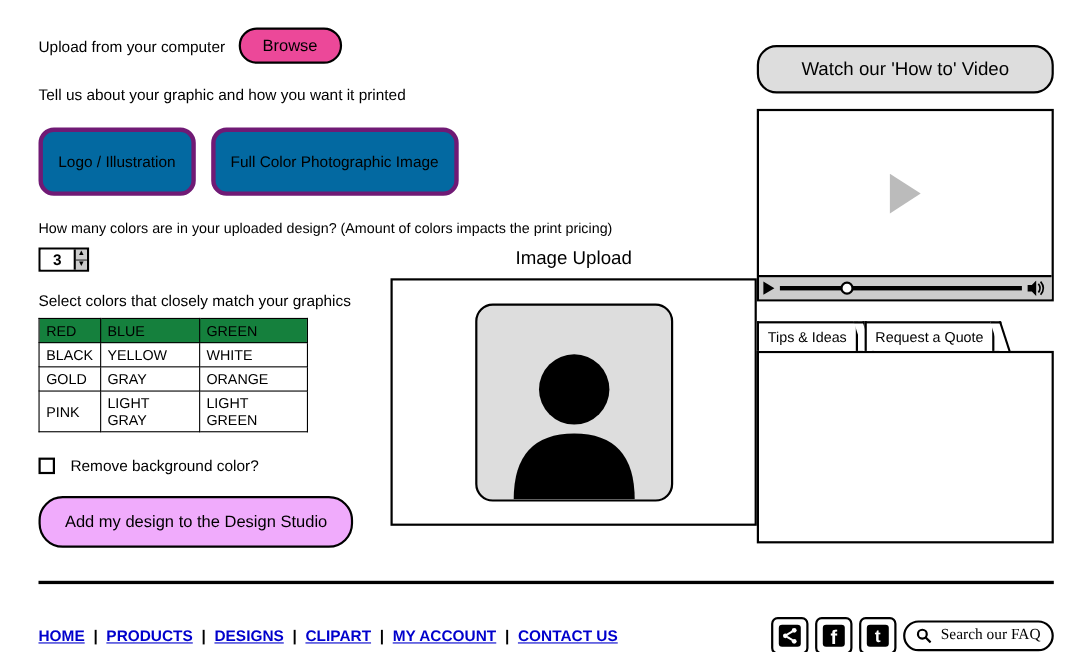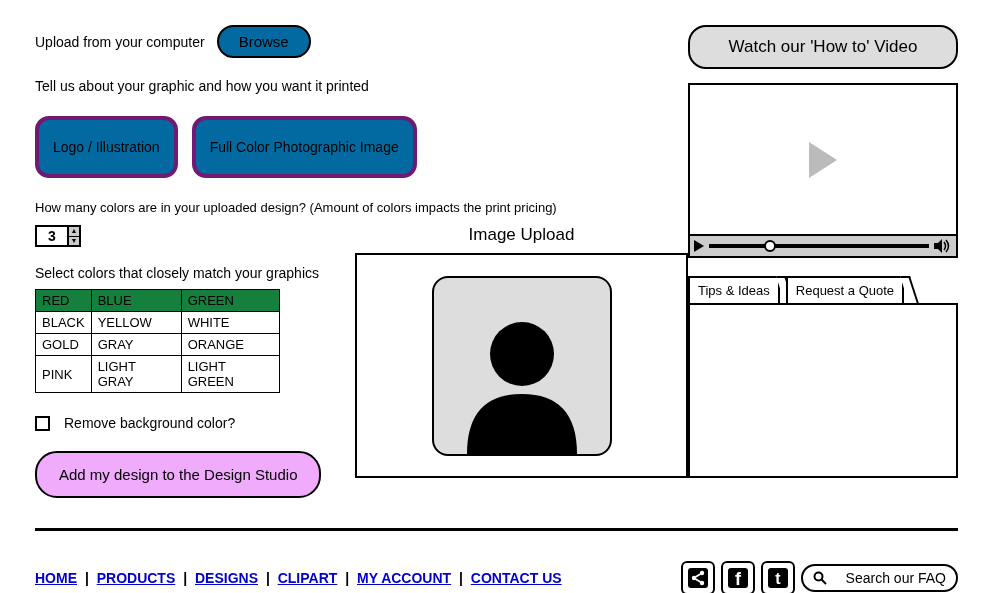--- a/index.html
+++ b/index.html
@@ -5,25 +5,25 @@
 * { box-sizing: border-box; margin: 0; padding: 0; }
 body {
   font-family: Arial, Helvetica, sans-serif;
   font-size: 14px;
   background: #fff;
   padding: 25px 35px;
   width: 993px;
 }
 .main-row { display: flex; }
 .left-col { flex: 1; }
-.right-col { width: 270px; }
+.right-col { width: 270px; margin-top: 16px; }
 
 .upload-row { display: flex; align-items: center; gap: 12px; margin-bottom: 20px; }
 .pill-btn {
-  background: #0369a1;
+  background: #ec4899;
   border: 2px solid #000;
   border-radius: 18px;
   padding: 6px 20px;
   font-size: 15px;
   cursor: pointer;
 }
 
 .tell-text { margin-bottom: 22px; }
 .type-row { display: flex; gap: 14px; margin-bottom: 22px; }
 .type-btn {
@@ -226,22 +226,23 @@
   align-items: center;
   justify-content: center;
   cursor: pointer;
 }
 .search-faq {
   border: 2px solid #000;
   border-radius: 16px;
   padding: 4px 10px;
   display: flex;
   align-items: center;
-  gap: 19px;
+  gap: 8px;
   font-size: 14px;
+  font-family: Liberation Serif, serif;
 }
 </style>
 </head>
 <body>
 
 <div class="main-row">
   <div class="left-col">
     <div class="upload-row">
       <span>Upload from your computer</span>
       <button class="pill-btn">Browse</button>

